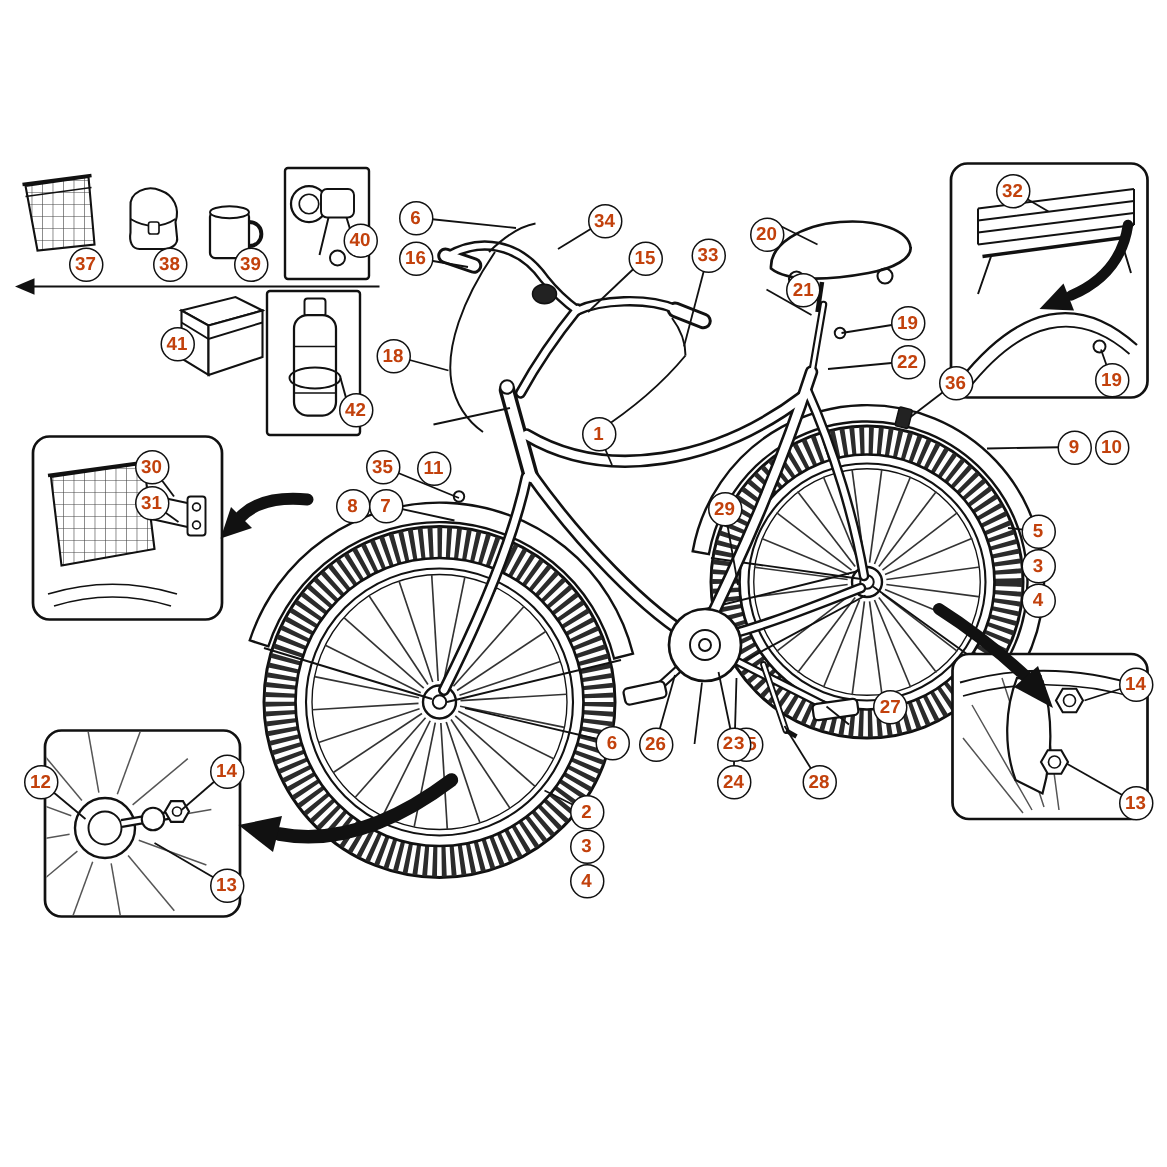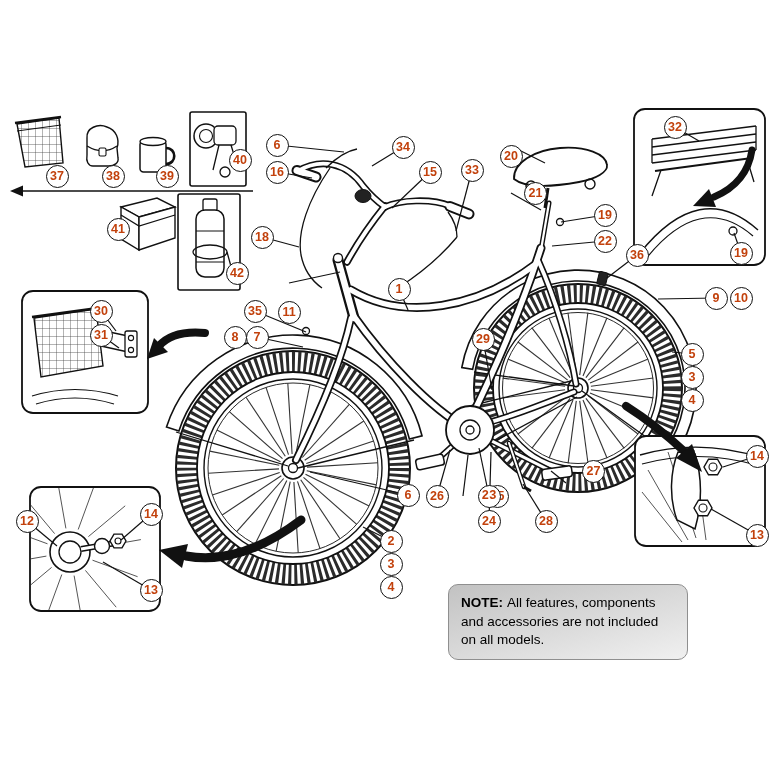--- a/index.html
+++ b/index.html
@@ -396,17 +396,14 @@
       <div class="callout" style="left: 741px; top: 253px;">19</div>
       <div class="callout" style="left: 101px; top: 311px;">30</div>
       <div class="callout" style="left: 101px; top: 335px;">31</div>
       <div class="callout" style="left: 27px; top: 521px;">12</div>
       <div class="callout" style="left: 151px; top: 514px;">14</div>
       <div class="callout" style="left: 151px; top: 590px;">13</div>
       <div class="callout" style="left: 757px; top: 456px;">14</div>
       <div class="callout" style="left: 757px; top: 535px;">13</div>
     </div>
 
-<div class="note-box">
-  <b>NOTE:</b><span>All features, components and accessories are not included on all models.</span>
+
 </div>
 
-</div>
-
 </body></html>

